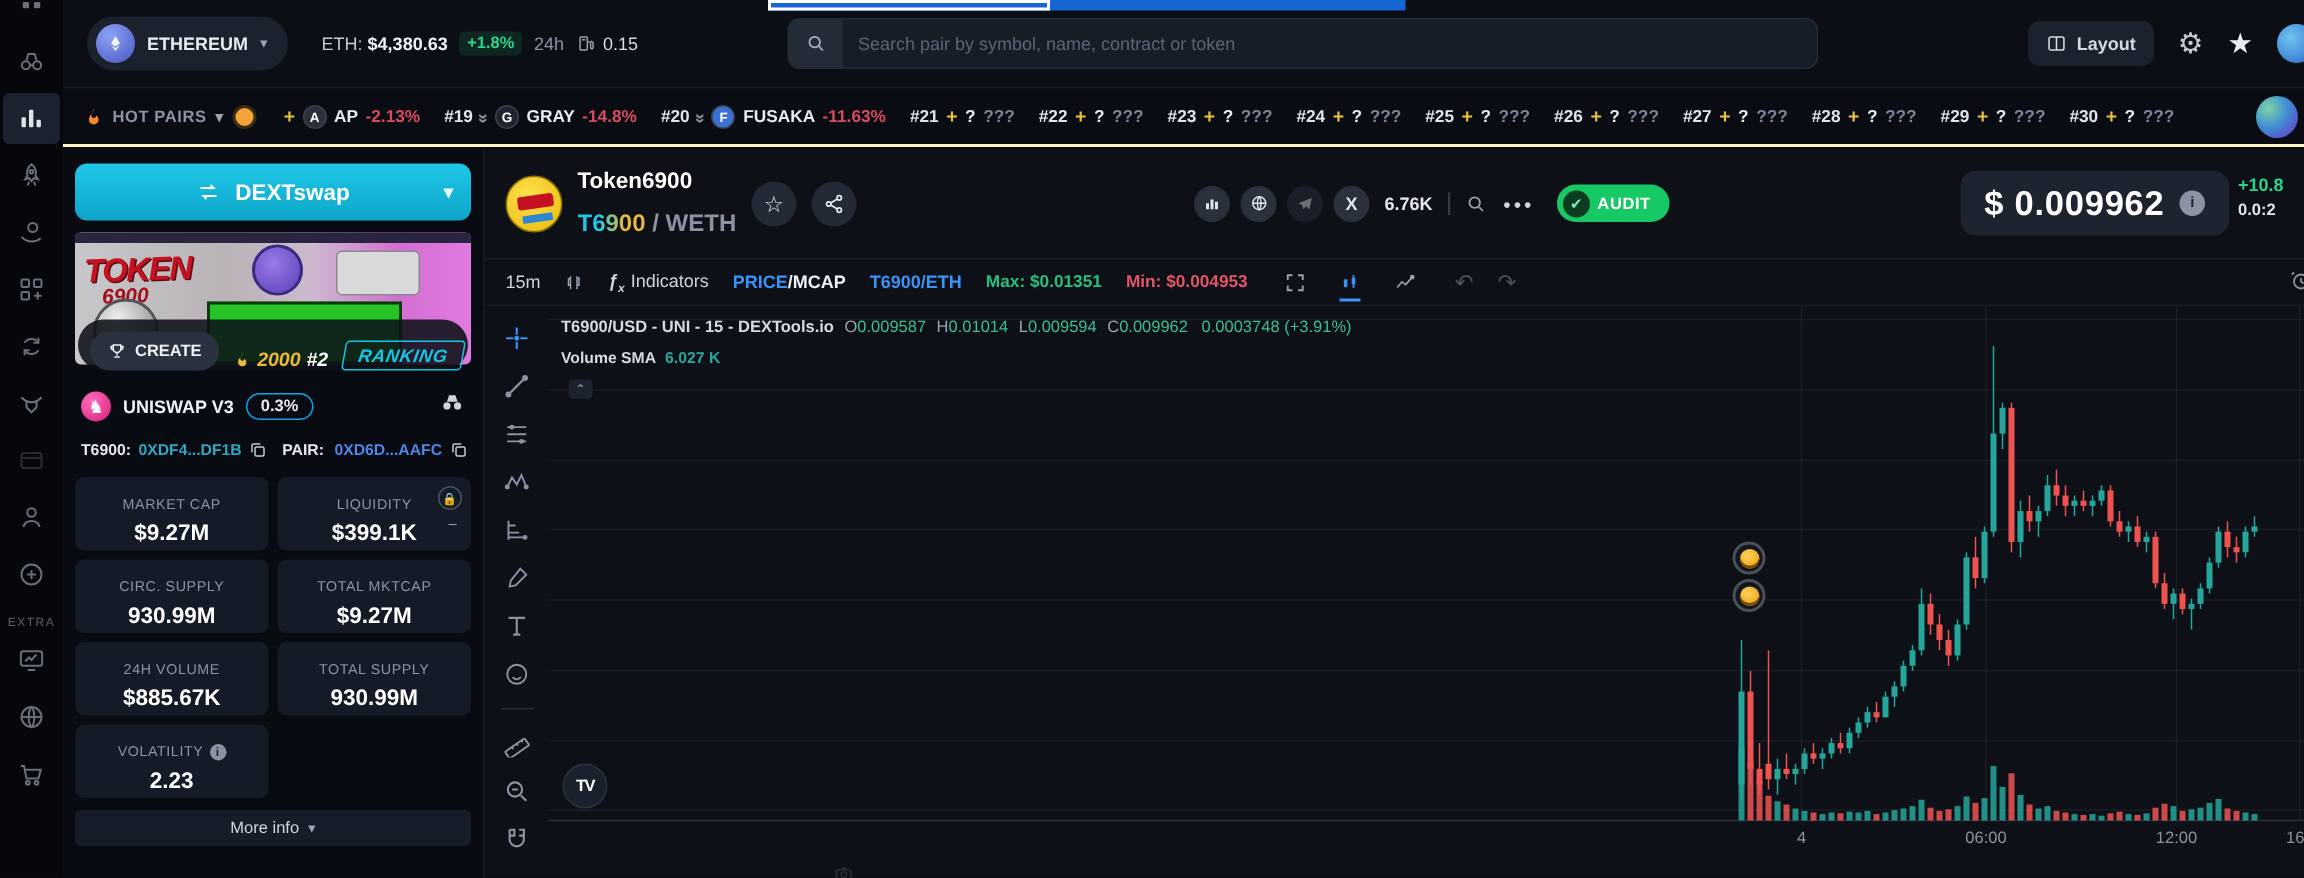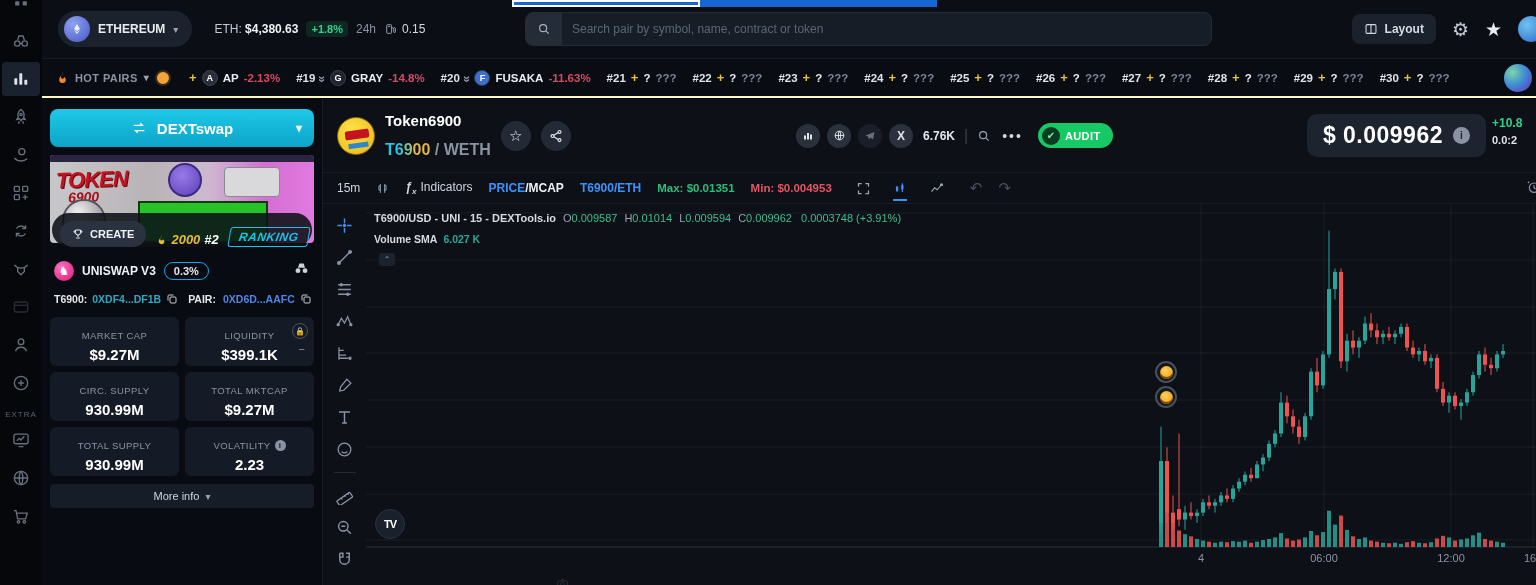--- a/index.html
+++ b/index.html
@@ -458,20 +458,21 @@
           <path d="M4 15V6a2 2 0 0 1 2-2h9"></path>
         </svg>
       </span>
   </div>
 
   <div id="stats">
       <div class="stat-card"><div class="stat-lbl">MARKET CAP</div><div class="stat-val">$9.27M</div></div>
       <div class="stat-card"><div class="stat-lbl">LIQUIDITY</div><div class="stat-val">$399.1K</div><span class="stat-lock">🔒</span><span class="stat-minus">−</span></div>
       <div class="stat-card"><div class="stat-lbl">CIRC. SUPPLY</div><div class="stat-val">930.99M</div></div>
       <div class="stat-card"><div class="stat-lbl">TOTAL MKTCAP</div><div class="stat-val">$9.27M</div></div>
+      <div class="stat-card"><div class="stat-lbl">24H VOLUME</div><div class="stat-val">$885.67K</div></div>
       <div class="stat-card"><div class="stat-lbl">TOTAL SUPPLY</div><div class="stat-val">930.99M</div></div>
       <div class="stat-card"><div class="stat-lbl">VOLATILITY <span class="info-dot">i</span></div><div class="stat-val">2.23</div></div>
     </div>
 
   <div class="more-info">
     <span>More info</span>
       <span class="chev">▾</span>
   </div>
 </div>
 

